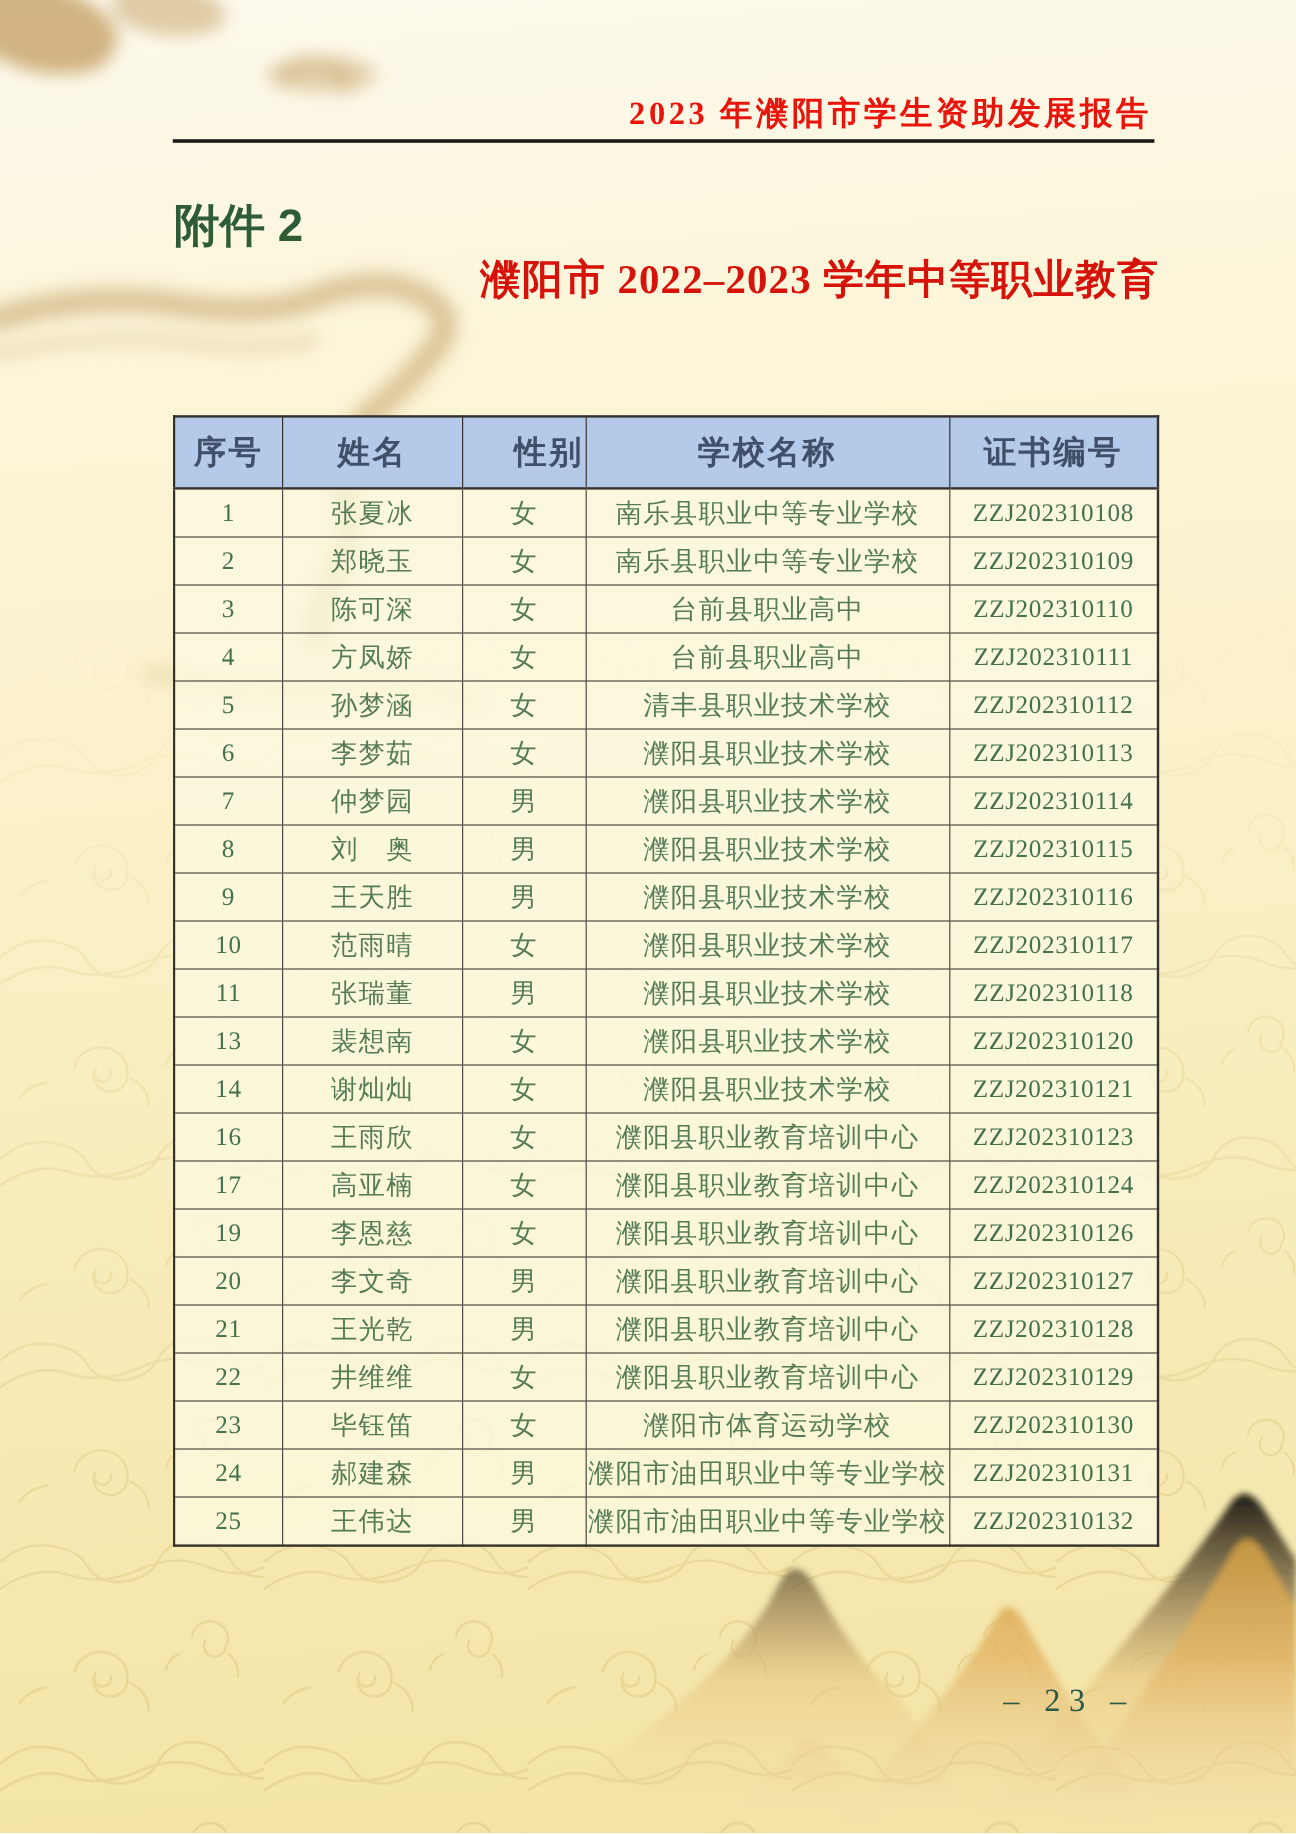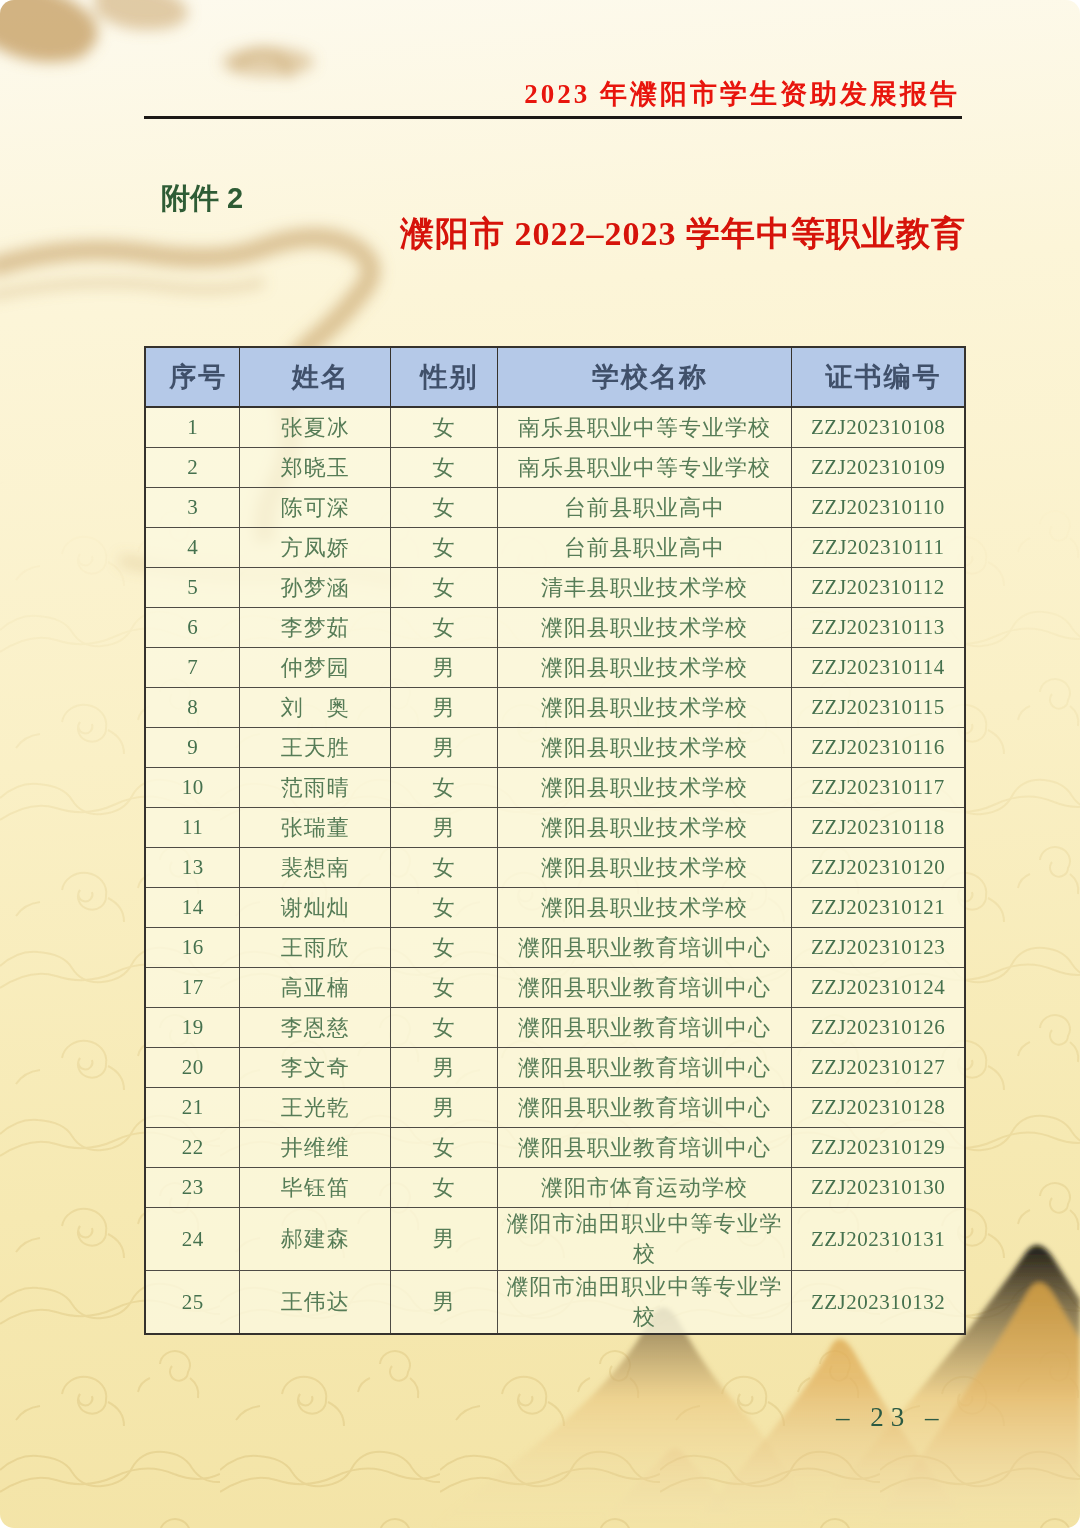--- a/index.html
+++ b/index.html
@@ -1,64 +1,63 @@
 <!DOCTYPE html>
 <html><head>
 <meta charset="utf-8">
 <style>
   html,body{margin:0;padding:0;}
   body{width:1080px;height:1528px;font-family:"Liberation Serif","DejaVu Serif",serif;}
   .page{
     position:relative;width:1080px;height:1528px;overflow:hidden;
     background:linear-gradient(176deg,#fdfaee 0%,#fcf5d8 20%,#faf0c6 48%,#f6e9b2 76%,#f3e3a5 100%);
-    border-radius:14px;
   }
   .bg-svg{position:absolute;left:0;top:0;width:1080px;height:1528px;}
 
   .report-title{
     position:absolute;top:76px;right:120px;margin:0;
     color:#e8150d;font-size:27px;font-weight:bold;letter-spacing:3px;
     font-family:"Liberation Serif","DejaVu Serif",serif;white-space:nowrap;
   }
   .header-rule{position:absolute;left:144px;top:116px;width:818px;height:3px;background:#1c1916;}
 
   .attachment-label{
-    position:absolute;left:145px;top:163px;margin:16px;
-    color:#2e5c35;font-size:29px;font-weight:bold;
+    position:absolute;left:145px;top:163px;margin:0;
+    color:#2e5c35;font-size:38px;font-weight:bold;
     font-family:"Liberation Sans","DejaVu Sans",sans-serif;
   }
   .main-title{
     position:absolute;left:140px;top:210px;width:826px;margin:0;
     text-align:right;color:#d6130a;font-weight:bold;font-size:34px;line-height:48px;
     font-family:"Liberation Serif","DejaVu Serif",serif;letter-spacing:1px;
   }
 
   .award-table-wrap{position:absolute;left:144px;top:346px;width:822px;}
   table.award-table{
     width:100%;border-collapse:collapse;table-layout:fixed;
     border:2px solid #35322d;
   }
   .award-table th{
     height:56px;background:#b5c9e8;color:#40506a;
     font-size:27px;font-weight:600;letter-spacing:2px;
     font-family:"Liberation Sans","DejaVu Sans",sans-serif;
-    border:1px solid #35322d;border-bottom:2px solid #35322d;padding-left:12px;
+    border:1px solid #35322d;border-bottom:2px solid #35322d;
   }
   .award-table td{
     height:37px;text-align:center;vertical-align:middle;
     background:rgba(251,249,224,0.80);
     border:1px solid #4e4b45;
     color:#567c57;font-size:22px;letter-spacing:1px;
     font-family:"Liberation Serif","DejaVu Serif",serif;
   }
   .award-table td.num,.award-table td.cert{
     color:#45714e;font-size:21px;letter-spacing:0.5px;
     font-family:"Liberation Serif","DejaVu Serif",serif;
   }
-  .col-no{width:10.8%;} .col-name{width:18.3%;} .col-gender{width:12.4%;}
+  .col-no{width:10.8%;} .col-name{width:18.3%;} .col-gender{width:12.4%;text-align:right;}
   .col-school{width:37.3%;} .col-cert{width:21.2%;margin-top:32px;}
 
   .page-number{
     position:absolute;top:1402px;left:836px;margin:0;
     color:#2b5a43;font-size:27px;letter-spacing:7px;
     font-family:"Liberation Serif","DejaVu Serif",serif;white-space:nowrap;
   }
 </style>
 </head>
 <body>

